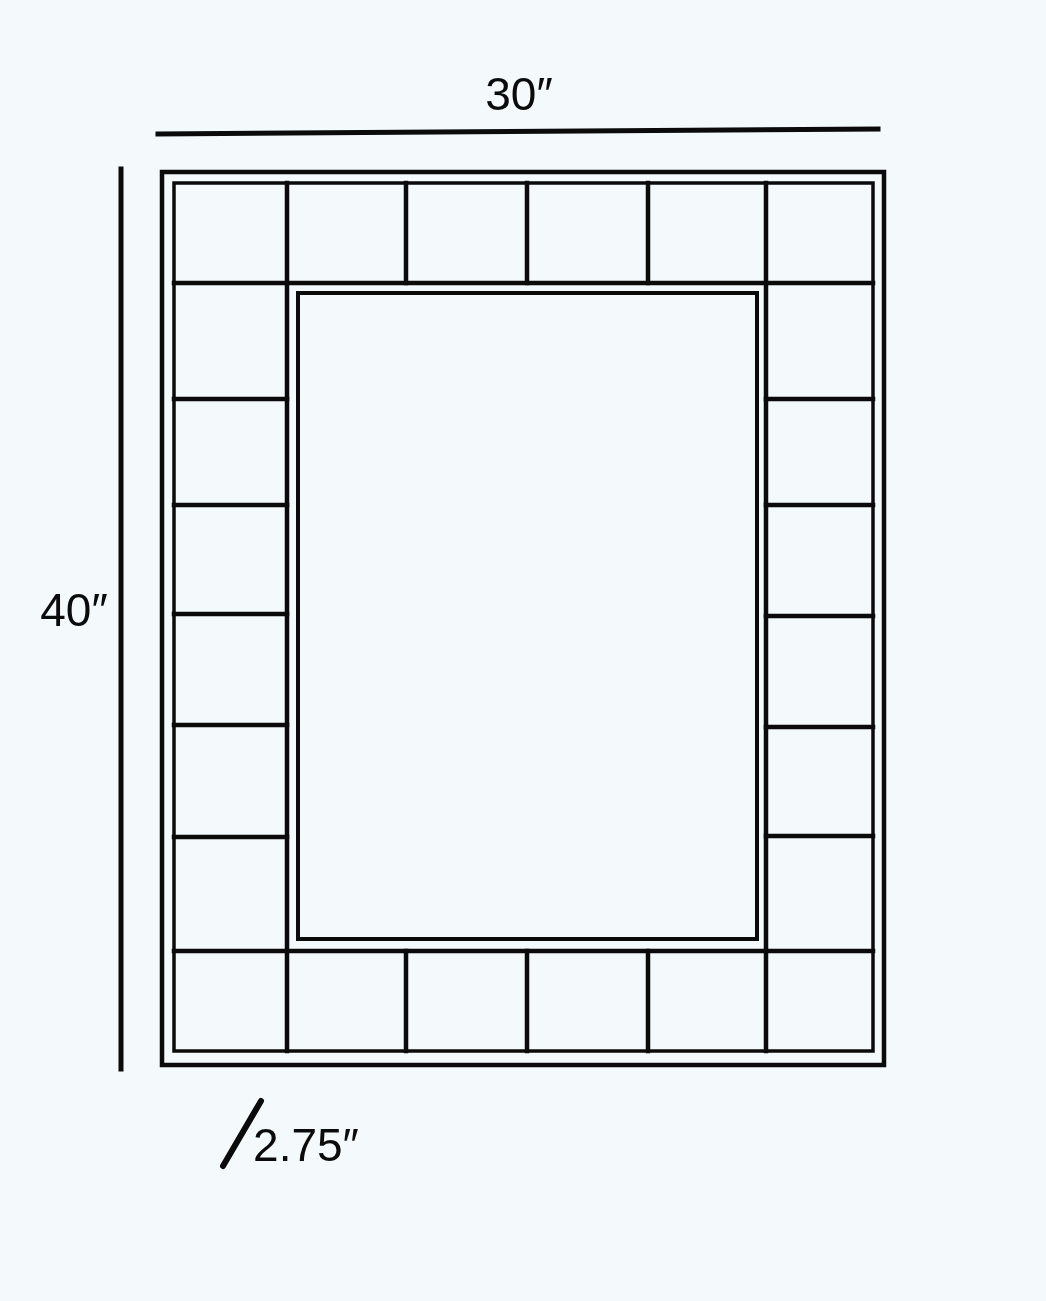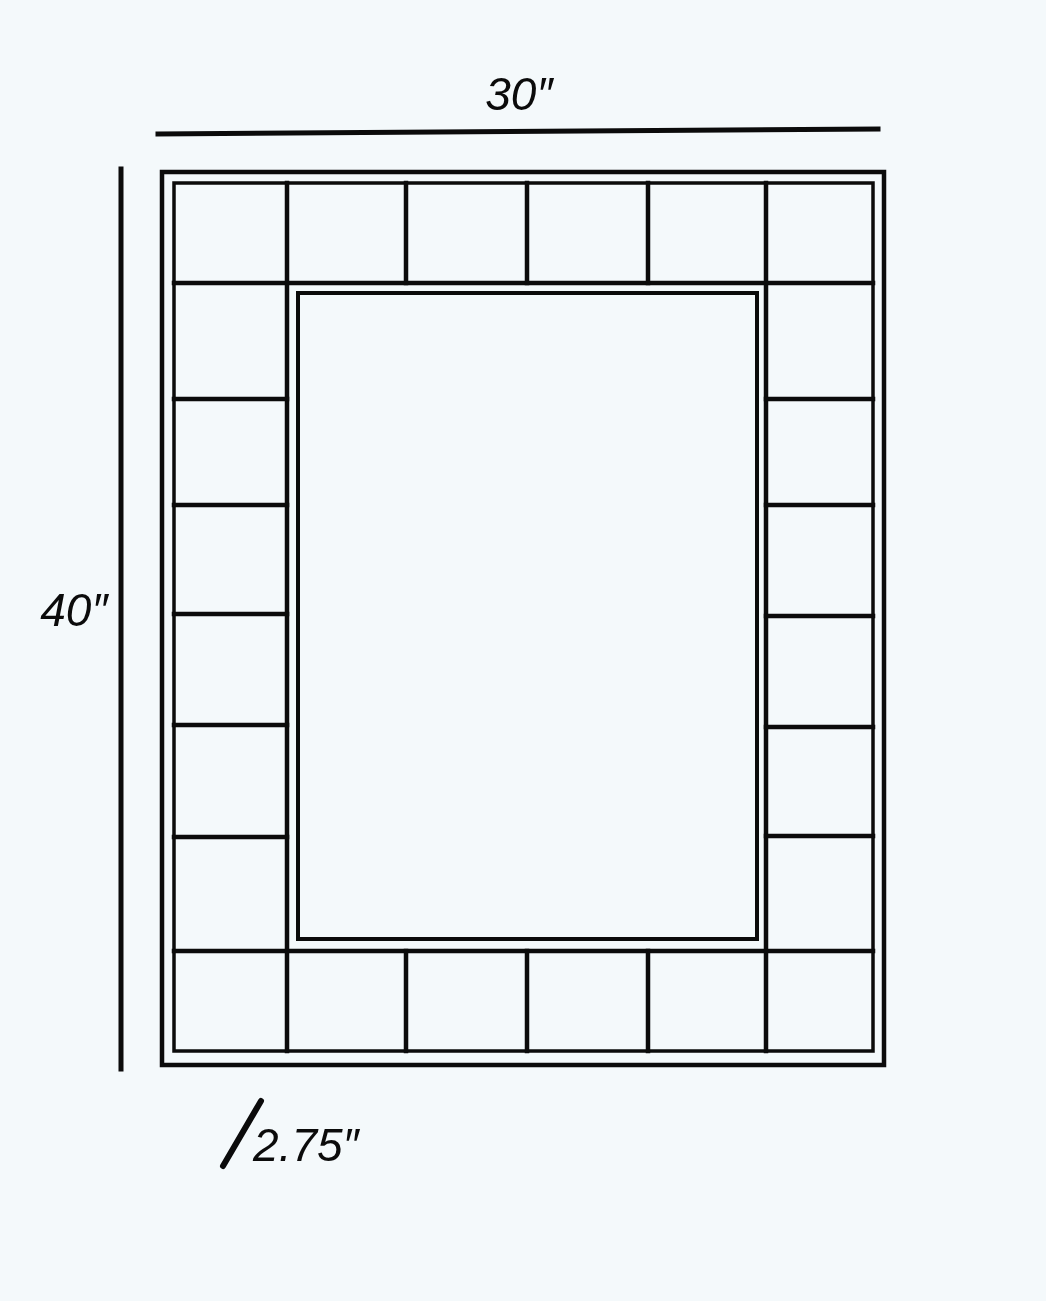--- a/index.html
+++ b/index.html
@@ -7,21 +7,20 @@
     padding: 0;
     width: 1046px;
     height: 1301px;
     overflow: hidden;
     font-family: "Liberation Sans", "DejaVu Sans", sans-serif;
   }
   .canvas {
     position: relative;
     width: 1046px;
     height: 1249px;
-    font-style: italic;
   }
   svg {
     display: block;
     width: 1046px;
     height: 1301px;
   }
   .dim-label {
     font-family: "Liberation Sans", "DejaVu Sans", sans-serif;
     font-size: 46px;
     font-weight: 400;

